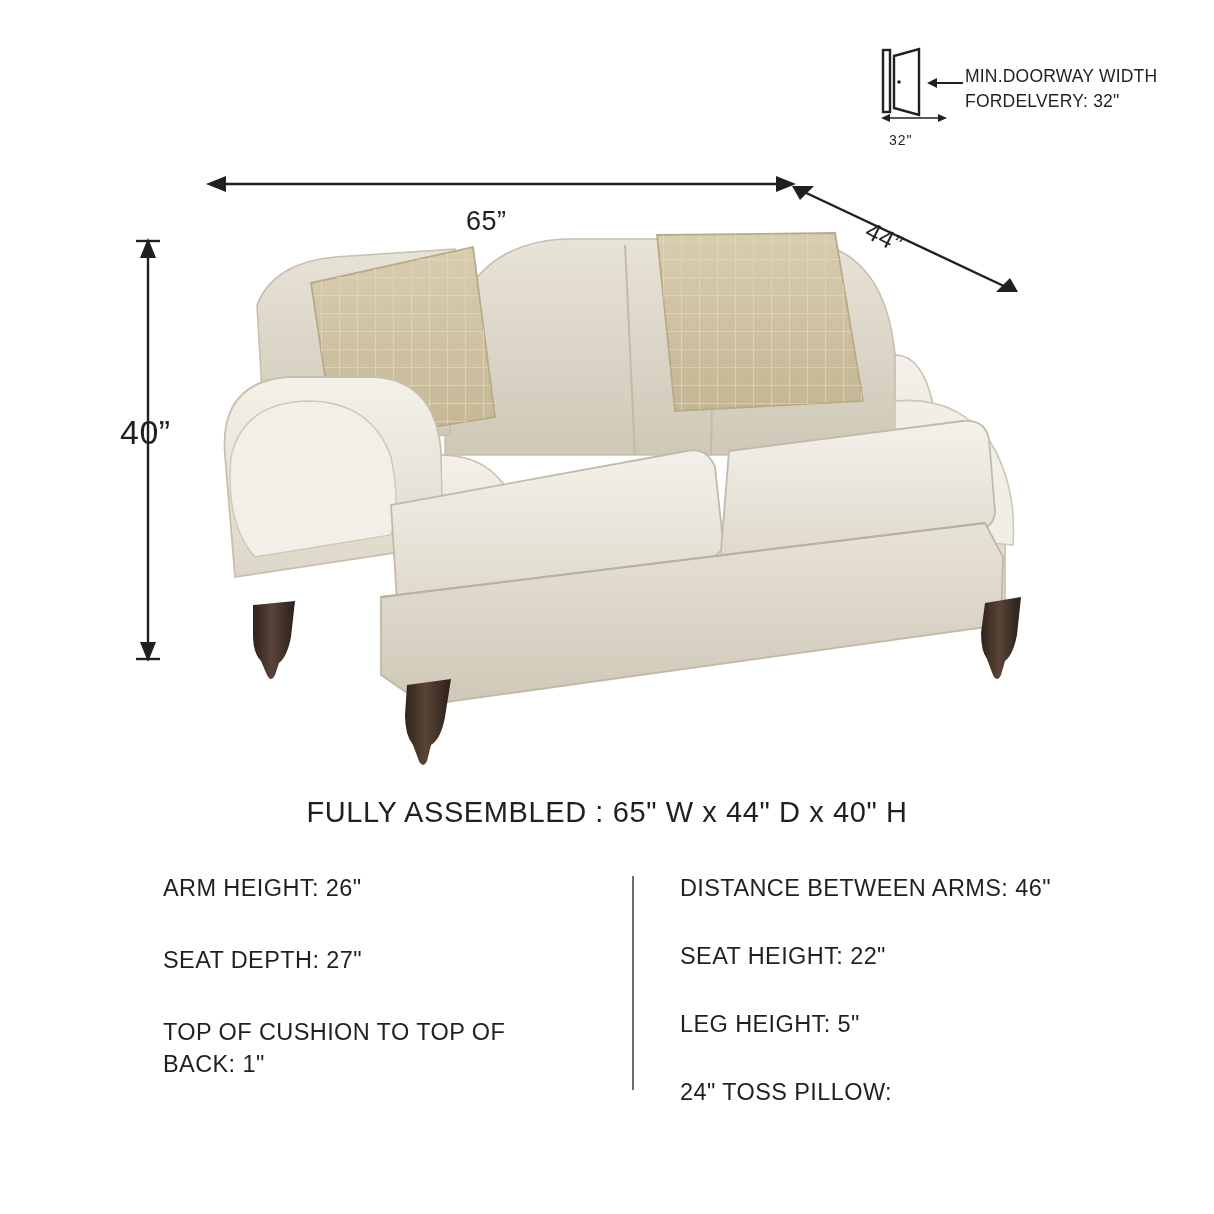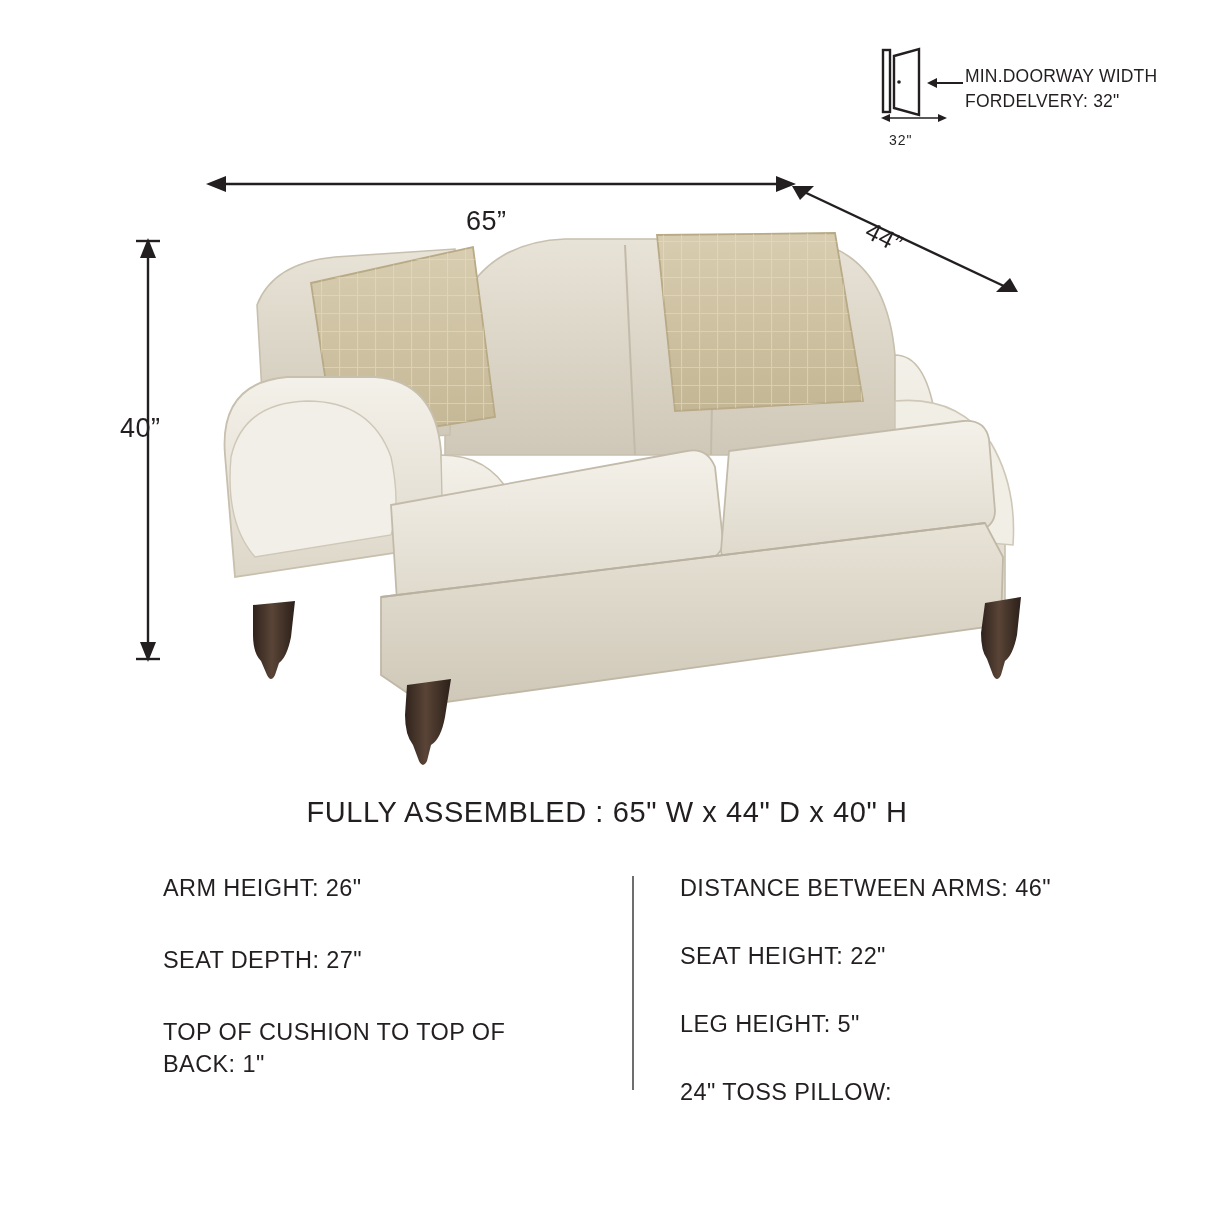--- a/index.html
+++ b/index.html
@@ -52,21 +52,21 @@
     position: absolute;
     left: 874px; top: 216px;
     font-size: 25px;
     letter-spacing: .5px;
     transform: rotate(27deg);
     transform-origin: left top;
   }
   .dim-h {
     position: absolute;
     left: 120px; top: 413px;
-    font-size: 27px;
+    font-size: 34px;
     letter-spacing: .5px;
   }
 
   
   .sofa-wrap {
     position: absolute;
     left: 195px; top: 205px;
     width: 860px; height: 560px;
   }
 

